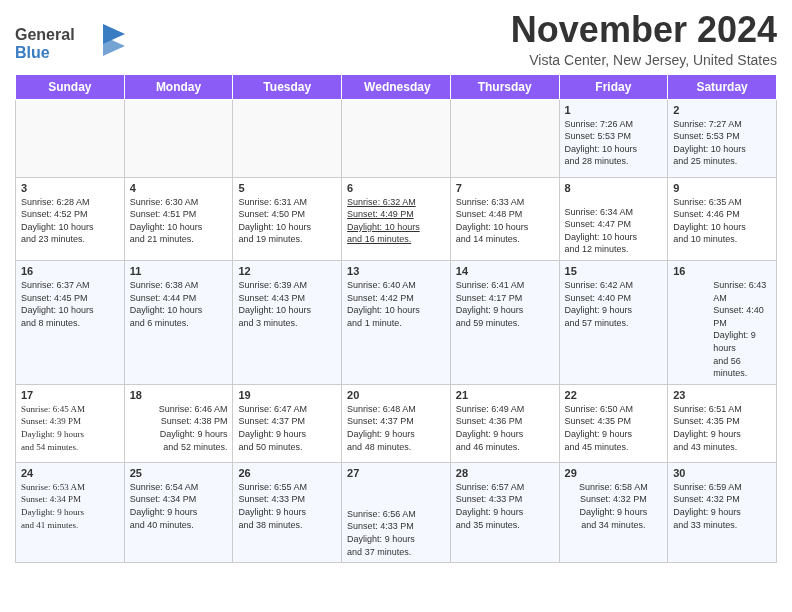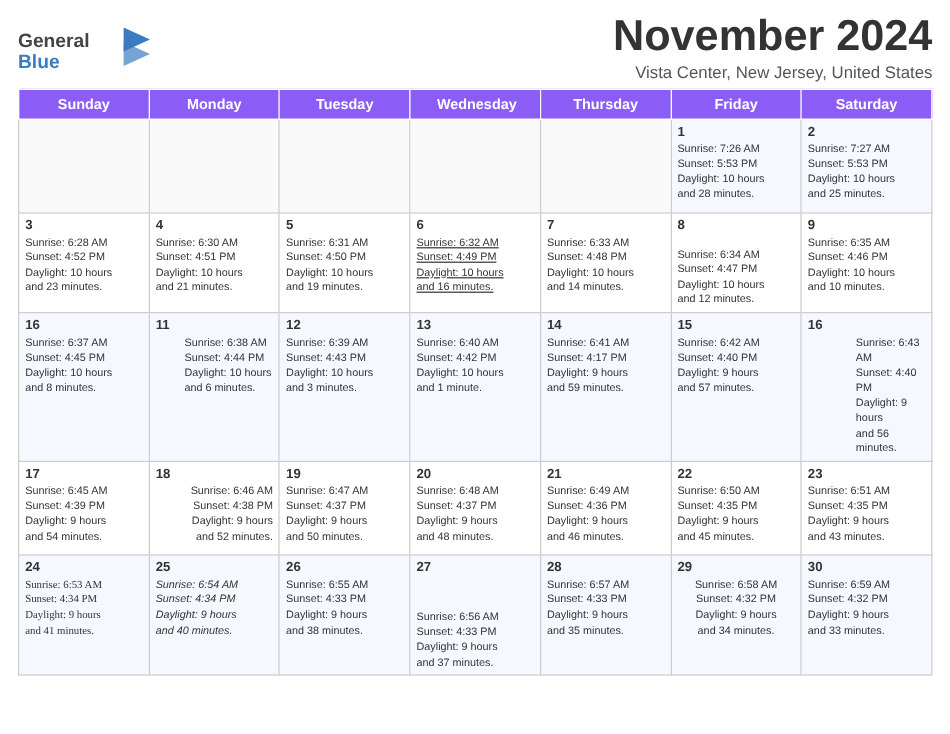--- a/index.html
+++ b/index.html
@@ -192,21 +192,21 @@
         <tr>
           <td>
             <span class="day-num">16</span>
             <div class="day-info" style="white-space: pre-line;">Sunrise: 6:37 AM
 Sunset: 4:45 PM
 Daylight: 10 hours
 and 8 minutes.</div>
           </td>
           <td>
             <span class="day-num">11</span>
-            <div class="day-info" style="white-space: pre-line; margin-left: 24px;">Sunrise: 6:38 AM
+            <div class="day-info" style="white-space: pre-line;">Sunrise: 6:38 AM
 Sunset: 4:44 PM
 Daylight: 10 hours
 and 6 minutes.</div>
           </td>
           <td>
             <span class="day-num">12</span>
             <div class="day-info" style="white-space: pre-line;">Sunrise: 6:39 AM
 Sunset: 4:43 PM
 Daylight: 10 hours
 and 3 minutes.</div>
@@ -236,21 +236,21 @@
             <span class="day-num">16</span>
             <div class="day-info" style="white-space: pre-line; margin-left: 40px;">Sunrise: 6:43 AM
 Sunset: 4:40 PM
 Daylight: 9 hours
 and 56 minutes.</div>
           </td>
         </tr>
         <tr>
           <td>
             <span class="day-num">17</span>
-            <div class="day-info" style="white-space: pre-line;">Sunrise: 6:45 AM
+            <div class="day-info" style="white-space: pre-line; font-family: Liberation Serif, serif;">Sunrise: 6:45 AM
 Sunset: 4:39 PM
 Daylight: 9 hours
 and 54 minutes.</div>
           </td>
           <td>
             <span class="day-num">18</span>
             <div class="day-info" style="white-space: pre-line; text-align: right;">Sunrise: 6:46 AM
 Sunset: 4:38 PM
 Daylight: 9 hours
 and 52 minutes.</div>
@@ -294,21 +294,21 @@
         <tr>
           <td>
             <span class="day-num">24</span>
             <div class="day-info" style="white-space: pre-line; font-family: Liberation Serif, serif;">Sunrise: 6:53 AM
 Sunset: 4:34 PM
 Daylight: 9 hours
 and 41 minutes.</div>
           </td>
           <td>
             <span class="day-num">25</span>
-            <div class="day-info" style="white-space: pre-line; font-style: italic;">Sunrise: 6:54 AM
+            <div class="day-info" style="white-space: pre-line;">Sunrise: 6:54 AM
 Sunset: 4:34 PM
 Daylight: 9 hours
 and 40 minutes.</div>
           </td>
           <td>
             <span class="day-num">26</span>
             <div class="day-info" style="white-space: pre-line;">Sunrise: 6:55 AM
 Sunset: 4:33 PM
 Daylight: 9 hours
 and 38 minutes.</div>

